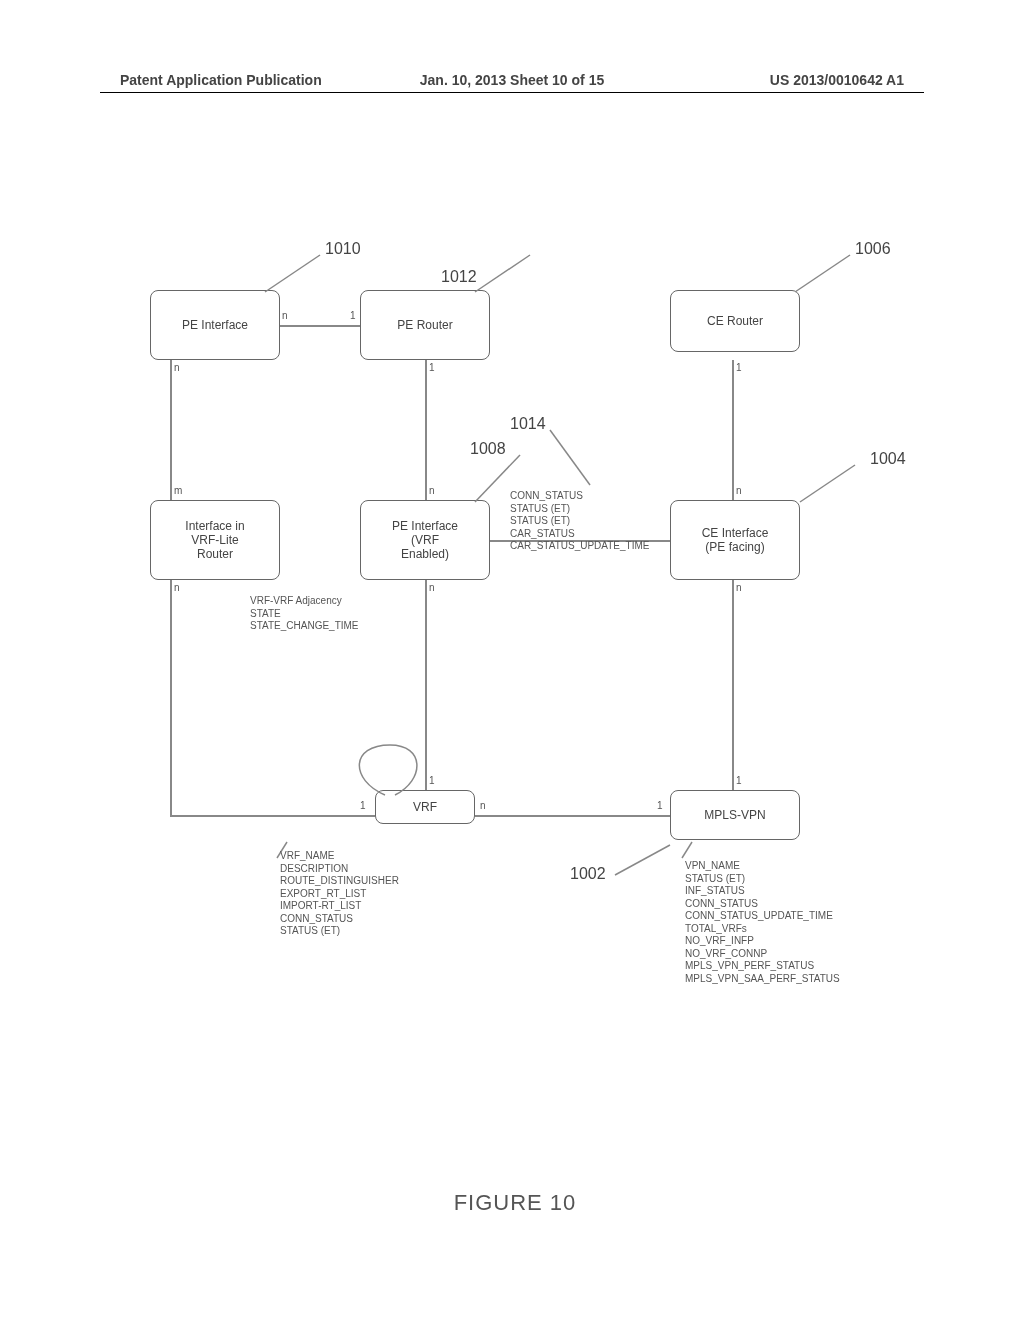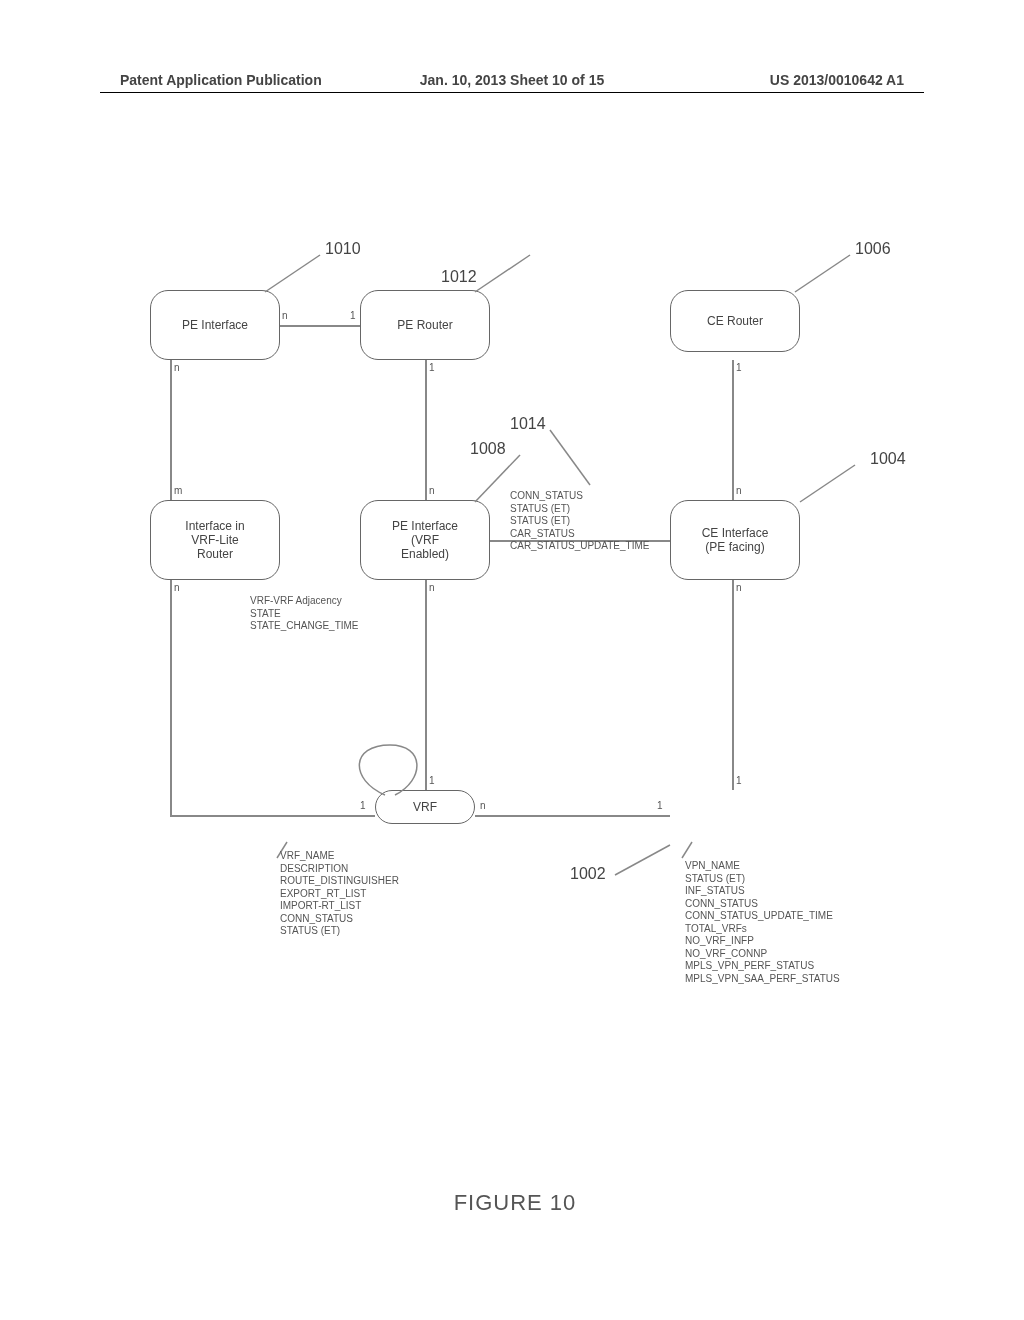--- a/index.html
+++ b/index.html
@@ -37,21 +37,21 @@
   .diagram {
     position: absolute;
     top: 250px;
     left: 140px;
     width: 750px;
     height: 750px;
   }
   .box {
     position: absolute;
     border: 1.5px solid #666;
-    border-radius: 18px;
+    border-radius: 8px;
     display: flex;
     align-items: center;
     justify-content: center;
     text-align: center;
     font-size: 12px;
     background: #fff;
     padding: 4px;
   }
   .cardlabel { font-size: 10px; position: absolute; color: #555; }
   .attrs {
@@ -119,20 +119,23 @@
 (VRF
 Enabled)</span>
   </div>
   <div class="box" style="left:530px; top:250px; width:130px; height:80px;">
     <span style="white-space:pre-line">CE Interface
 (PE facing)</span>
   </div>
 
   <div class="box" style="left:235px; top:540px; width:100px; height:34px;">
     <span>VRF</span>
+  </div>
+  <div class="box" style="left:530px; top:540px; width:130px; height:50px;">
+    <span>MPLS-VPN</span>
   </div>
 
   <div class="line hline" style="left:140px; top:75px; width:80px;"></div>
   <div class="cardlabel" style="left:142px; top:60px;">n</div>
   <div class="cardlabel" style="left:210px; top:60px;">1</div>
 
   <div class="line vline" style="left:30px; top:110px; height:140px;"></div>
   <div class="cardlabel" style="left:34px; top:112px;">n</div>
   <div class="cardlabel" style="left:34px; top:235px;">m</div>
 

